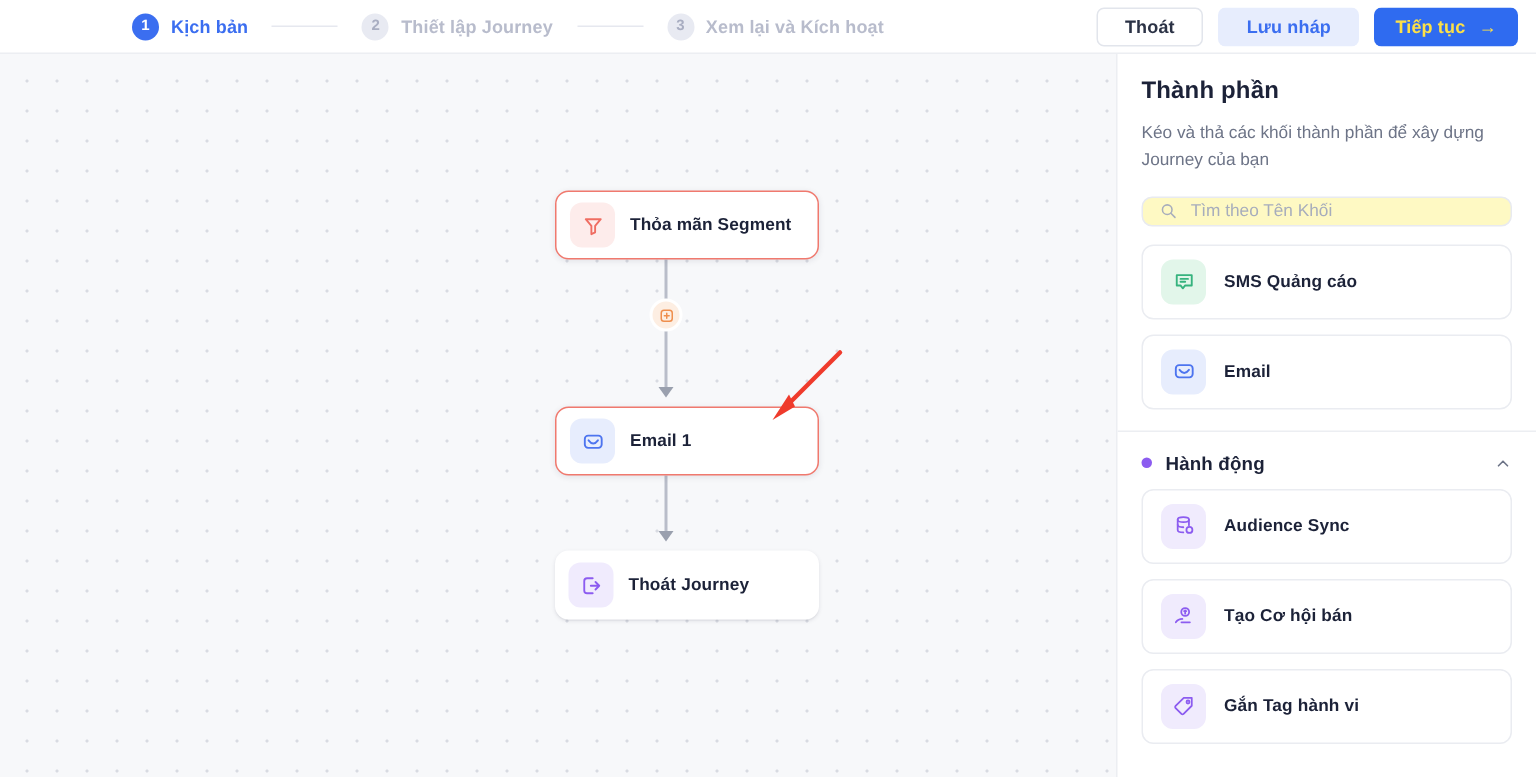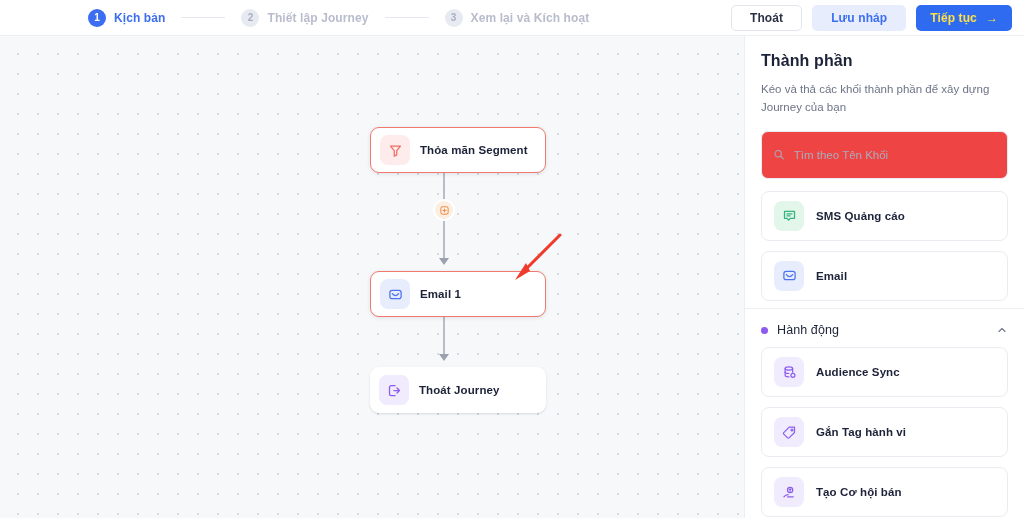--- a/index.html
+++ b/index.html
@@ -105,23 +105,23 @@
     border-left: 1px solid #eceef2;
     display: flex; flex-direction: column;
     overflow: hidden;
   }
   .panel-head { padding: 16px 16px 0 16px; }
   .panel-title { font-size: 16px; font-weight: 700; color: #1c2238; letter-spacing: .1px; }
   .panel-desc { margin-top: 11px; font-size: 11.5px; color: #6d7487; line-height: 1.55; }
 
   .search-wrap { padding: 14px 16px 0 16px; }
   .search {
-    height: 48px; border: 1px solid #e8eaf0; border-radius: 7px;
+    height: 20px; border: 1px solid #e8eaf0; border-radius: 7px;
     display: flex; align-items: center; gap: 9px; padding: 0 11px;
-    background: #ef4444;
+    background: #fef9c3;
   }
   .search input {
     border: 0; outline: 0; font-size: 11.5px; color: #2b3245;
     font-family: "Liberation Sans", sans-serif; width: 100%; background: transparent;
   }
   .search input::placeholder { color: #a7adbc; }
 
   .panel-list { padding: 12px 16px 0 16px; overflow: hidden; }
   .block-card {
     height: 50px; border: 1px solid #eaecf1; border-radius: 8px;
@@ -135,21 +135,21 @@
   .ico-green { background: #e2f6ea; }
   .block-label { font-size: 11.5px; font-weight: 700; color: #1c2238; letter-spacing: .1px; text-align: right; }
 
   .panel-divider { height: 1px; background: #eceef2; margin: 4px 0 0 0; }
 
   .section-head {
     display: flex; align-items: center; gap: 9px;
     padding: 14px 16px 10px 16px; cursor: pointer;
   }
   .section-dot { width: 7px; height: 7px; border-radius: 50%; background: #8c5cf0; flex: 0 0 7px; }
-  .section-title { font-size: 12.5px; font-weight: 400; color: #1c2238; flex: 1; letter-spacing: .1px; }
+  .section-title { font-size: 12.5px; font-weight: 700; color: #1c2238; flex: 1; letter-spacing: .1px; }
   .chev { color: #6d7487; display: flex; }
 </style>
 </head>
 <body>
 
 <div id="app">
 
   <div class="header">
     <div class="steps">
       <div class="step">
@@ -288,34 +288,34 @@
               <path d="M5 11c0 1.4 2.7 2.6 6 2.6"></path>
               <circle cx="17.5" cy="16.5" r="3.2"></circle>
             </svg>
           </div>
           <div class="block-label">Audience Sync</div>
         </div>
 
         <div class="block-card">
           <div class="block-ico ico-purple">
             <svg width="15" height="15" viewBox="0 0 24 24" fill="none" stroke="#8c5cf0" stroke-width="1.9" stroke-linecap="round" stroke-linejoin="round">
-              <path d="M11.5 3.5H20v8.5l-8.7 8.7a1.6 1.6 0 0 1-2.3 0l-6.2-6.2a1.6 1.6 0 0 1 0-2.3z"></path>
-              <circle cx="16" cy="8" r="1.6"></circle>
-            </svg>
-          </div>
-          <div class="block-label">Gắn Tag hành vi</div>
-        </div>
-
-        <div class="block-card">
-          <div class="block-ico ico-purple">
-            <svg width="15" height="15" viewBox="0 0 24 24" fill="none" stroke="#8c5cf0" stroke-width="1.9" stroke-linecap="round" stroke-linejoin="round">
               <circle cx="13" cy="8" r="4.2"></circle>
               <path d="M13 6.2v3.6M11.8 7h2.4"></path>
               <path d="M3 19c1.8-2.6 4.3-3.6 7-3.6M9 19h9"></path>
             </svg>
           </div>
           <div class="block-label">Tạo Cơ hội bán</div>
         </div>
+
+        <div class="block-card">
+          <div class="block-ico ico-purple">
+            <svg width="15" height="15" viewBox="0 0 24 24" fill="none" stroke="#8c5cf0" stroke-width="1.9" stroke-linecap="round" stroke-linejoin="round">
+              <path d="M11.5 3.5H20v8.5l-8.7 8.7a1.6 1.6 0 0 1-2.3 0l-6.2-6.2a1.6 1.6 0 0 1 0-2.3z"></path>
+              <circle cx="16" cy="8" r="1.6"></circle>
+            </svg>
+          </div>
+          <div class="block-label">Gắn Tag hành vi</div>
+        </div>
       </div>
     </div>
 
   </div>
 </div>
 
 </body></html>

